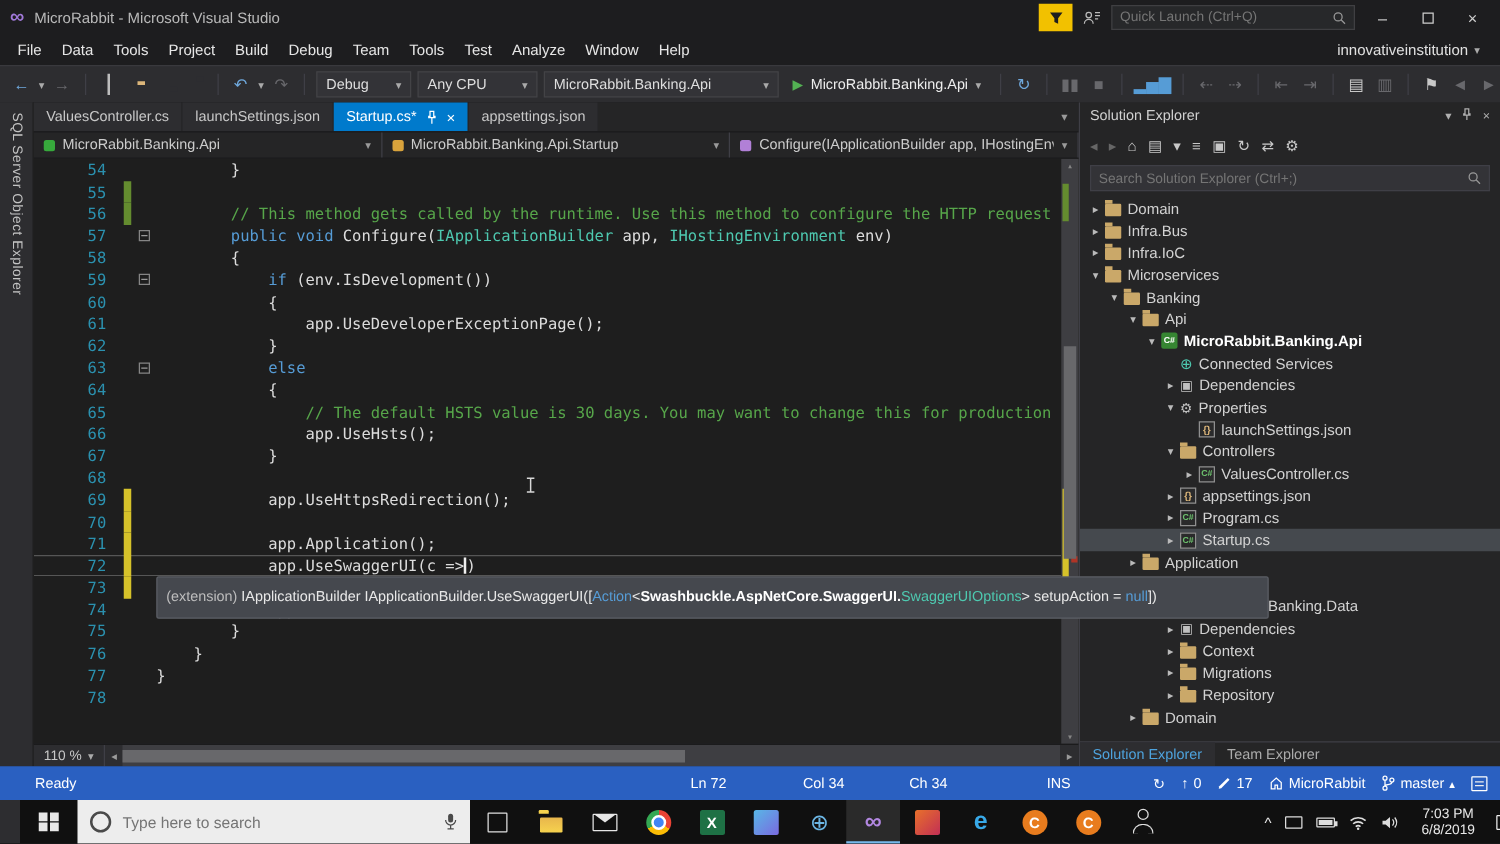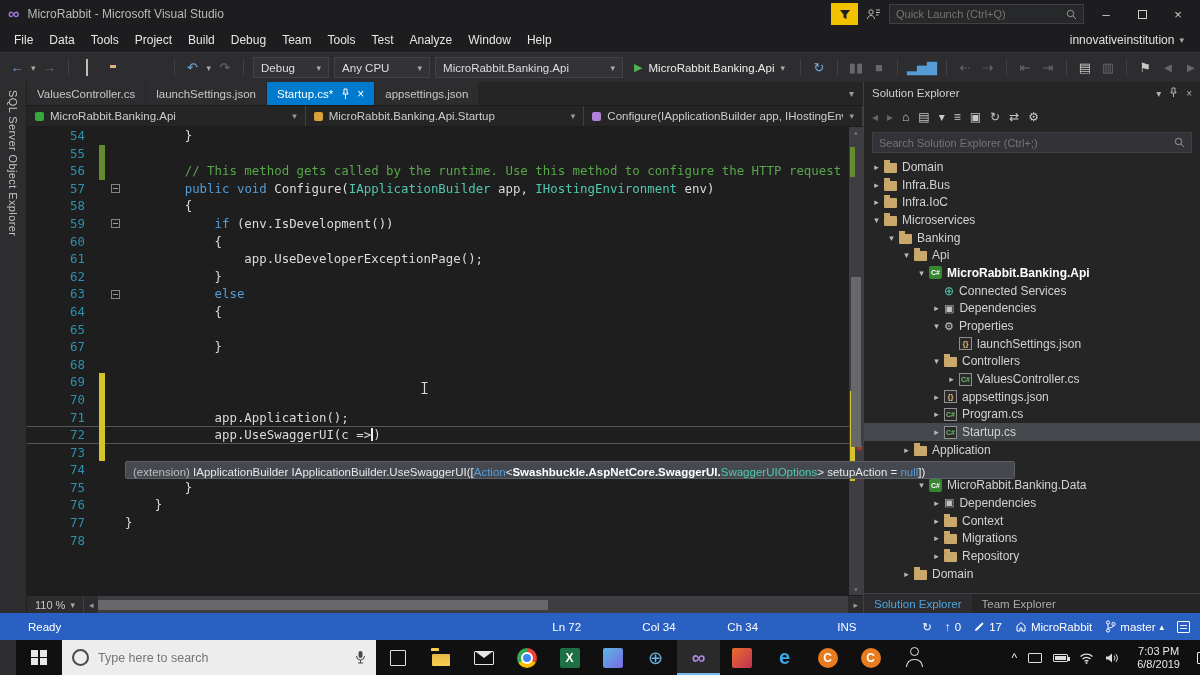--- a/index.html
+++ b/index.html
@@ -113,21 +113,21 @@
   .i-globe { color:#4ec9b0; font-size:12px; }
   .i-pkg { color:#c0c0c0; font-size:11px; }
   .i-cog { color:#c0c0c0; font-size:11px; }
   .tlabel { font-size:12px; color:#d2d2d2; }
   .tlabel.bold { font-weight:bold; color:#fff; }
   #se-tabs { height:20px; display:flex; align-items:stretch; border-top:1px solid #3f3f46; font-size:11.5px; }
   .se-tab { padding:0 10px; display:flex; align-items:center; color:#ababab; }
   .se-tab.active { color:#4ea3dd; background:#2d2d30; }
 
   
-  #sig-tooltip { position:absolute; left:125px; top:461px; height:18px; width:890px; background:#45484e; border:1px solid #5c5f66; border-radius:2px; display:flex; align-items:flex-end; padding:0 7px; font-size:11.5px; white-space:pre; z-index:40; overflow:hidden; }
+  #sig-tooltip { position:absolute; left:125px; top:461px; height:18px; width:890px; background:#45484e; border:1px solid #5c5f66; border-radius:2px; display:flex; align-items:center; padding:16px 7px; font-size:11.5px; white-space:pre; z-index:40; overflow:hidden; }
   .sig-pl { color:#e8e8e8; } .sig-kw { color:#569cd6; } .sig-ty { color:#4ec9b0; }
   .sig-b { color:#fff; font-weight:bold; } .sig-mut { color:#bdbdbd; }
 
   
   #mouse-cursor { position:absolute; left:420px; top:381px; z-index:30; }
 
   
   #status-bar { position:absolute; top:613px; left:0; width:100%; height:27px; background:#2a60c1; color:#fff; display:flex; align-items:center; font-size:11.5px; padding:0 10px; }
   #sb-ready { margin-left:18px; }
   .sb-seg { flex:none; }
@@ -325,24 +325,25 @@
             <div class="cline"><span class="lnum">55</span><span class="lmark m-green"></span><span class="lfold"></span><span class="lcode"></span></div>
             <div class="cline"><span class="lnum">56</span><span class="lmark m-green"></span><span class="lfold"></span><span class="lcode"><span class="tok-cm">        // This method gets called by the runtime. Use this method to configure the HTTP request</span></span></div>
             <div class="cline"><span class="lnum">57</span><span class="lmark"></span><span class="lfold"><span class="fold-box"></span></span><span class="lcode"><span class="tok-pl">        </span><span class="tok-kw">public</span><span class="tok-pl"> </span><span class="tok-kw">void</span><span class="tok-pl"> Configure(</span><span class="tok-ty">IApplicationBuilder</span><span class="tok-pl"> app, </span><span class="tok-ty">IHostingEnvironment</span><span class="tok-pl"> env)</span></span></div>
             <div class="cline"><span class="lnum">58</span><span class="lmark"></span><span class="lfold"></span><span class="lcode"><span class="tok-pl">        {</span></span></div>
             <div class="cline"><span class="lnum">59</span><span class="lmark"></span><span class="lfold"><span class="fold-box"></span></span><span class="lcode"><span class="tok-pl">            </span><span class="tok-kw">if</span><span class="tok-pl"> (env.IsDevelopment())</span></span></div>
             <div class="cline"><span class="lnum">60</span><span class="lmark"></span><span class="lfold"></span><span class="lcode"><span class="tok-pl">            {</span></span></div>
             <div class="cline"><span class="lnum">61</span><span class="lmark"></span><span class="lfold"></span><span class="lcode"><span class="tok-pl">                app.UseDeveloperExceptionPage();</span></span></div>
             <div class="cline"><span class="lnum">62</span><span class="lmark"></span><span class="lfold"></span><span class="lcode"><span class="tok-pl">            }</span></span></div>
             <div class="cline"><span class="lnum">63</span><span class="lmark"></span><span class="lfold"><span class="fold-box"></span></span><span class="lcode"><span class="tok-pl">            </span><span class="tok-kw">else</span></span></div>
             <div class="cline"><span class="lnum">64</span><span class="lmark"></span><span class="lfold"></span><span class="lcode"><span class="tok-pl">            {</span></span></div>
-            <div class="cline"><span class="lnum">65</span><span class="lmark"></span><span class="lfold"></span></div>
+            <div class="cline"><span class="lnum">65</span><span class="lmark"></span><span class="lfold"></span><span class="lcode"><span class="tok-cm">                // The default HSTS value is 30 days. You may want to change this for production</span></span></div>
+            <div class="cline"><span class="lnum">66</span><span class="lmark"></span><span class="lfold"></span><span class="lcode"><span class="tok-pl">                app.UseHsts();</span></span></div>
             <div class="cline"><span class="lnum">67</span><span class="lmark"></span><span class="lfold"></span><span class="lcode"><span class="tok-pl">            }</span></span></div>
             <div class="cline"><span class="lnum">68</span><span class="lmark"></span><span class="lfold"></span><span class="lcode"></span></div>
-            <div class="cline"><span class="lnum">69</span><span class="lmark m-yellow"></span><span class="lfold"></span></div>
+            <div class="cline"><span class="lnum">69</span><span class="lmark m-yellow"></span><span class="lfold"></span><span class="lcode"><span class="tok-pl">            app.UseHttpsRedirection();</span></span></div>
             <div class="cline"><span class="lnum">70</span><span class="lmark m-yellow"></span><span class="lfold"></span><span class="lcode"></span></div>
             <div class="cline"><span class="lnum">71</span><span class="lmark m-yellow"></span><span class="lfold"></span><span class="lcode"><span class="tok-pl">            app.Application();</span></span></div>
             <div class="cline current"><span class="lnum">72</span><span class="lmark m-yellow"></span><span class="lfold"></span><span class="lcode"><span class="tok-pl">            app.UseSwaggerUI(c =&gt;</span><span class="caret"></span><span class="tok-pl">)</span></span></div>
             <div class="cline"><span class="lnum">73</span><span class="lmark m-yellow"></span><span class="lfold"></span><span class="lcode"></span></div>
             <div class="cline"><span class="lnum">74</span><span class="lmark"></span><span class="lfold"></span><span class="lcode"><span class="tok-pl">            app.UseMvc();</span></span></div>
             <div class="cline"><span class="lnum">75</span><span class="lmark"></span><span class="lfold"></span><span class="lcode"><span class="tok-pl">        }</span></span></div>
             <div class="cline"><span class="lnum">76</span><span class="lmark"></span><span class="lfold"></span><span class="lcode"><span class="tok-pl">    }</span></span></div>
             <div class="cline"><span class="lnum">77</span><span class="lmark"></span><span class="lfold"></span><span class="lcode"><span class="tok-pl">}</span></span></div>
             <div class="cline"><span class="lnum">78</span><span class="lmark"></span><span class="lfold"></span><span class="lcode"></span></div>
           </div>

